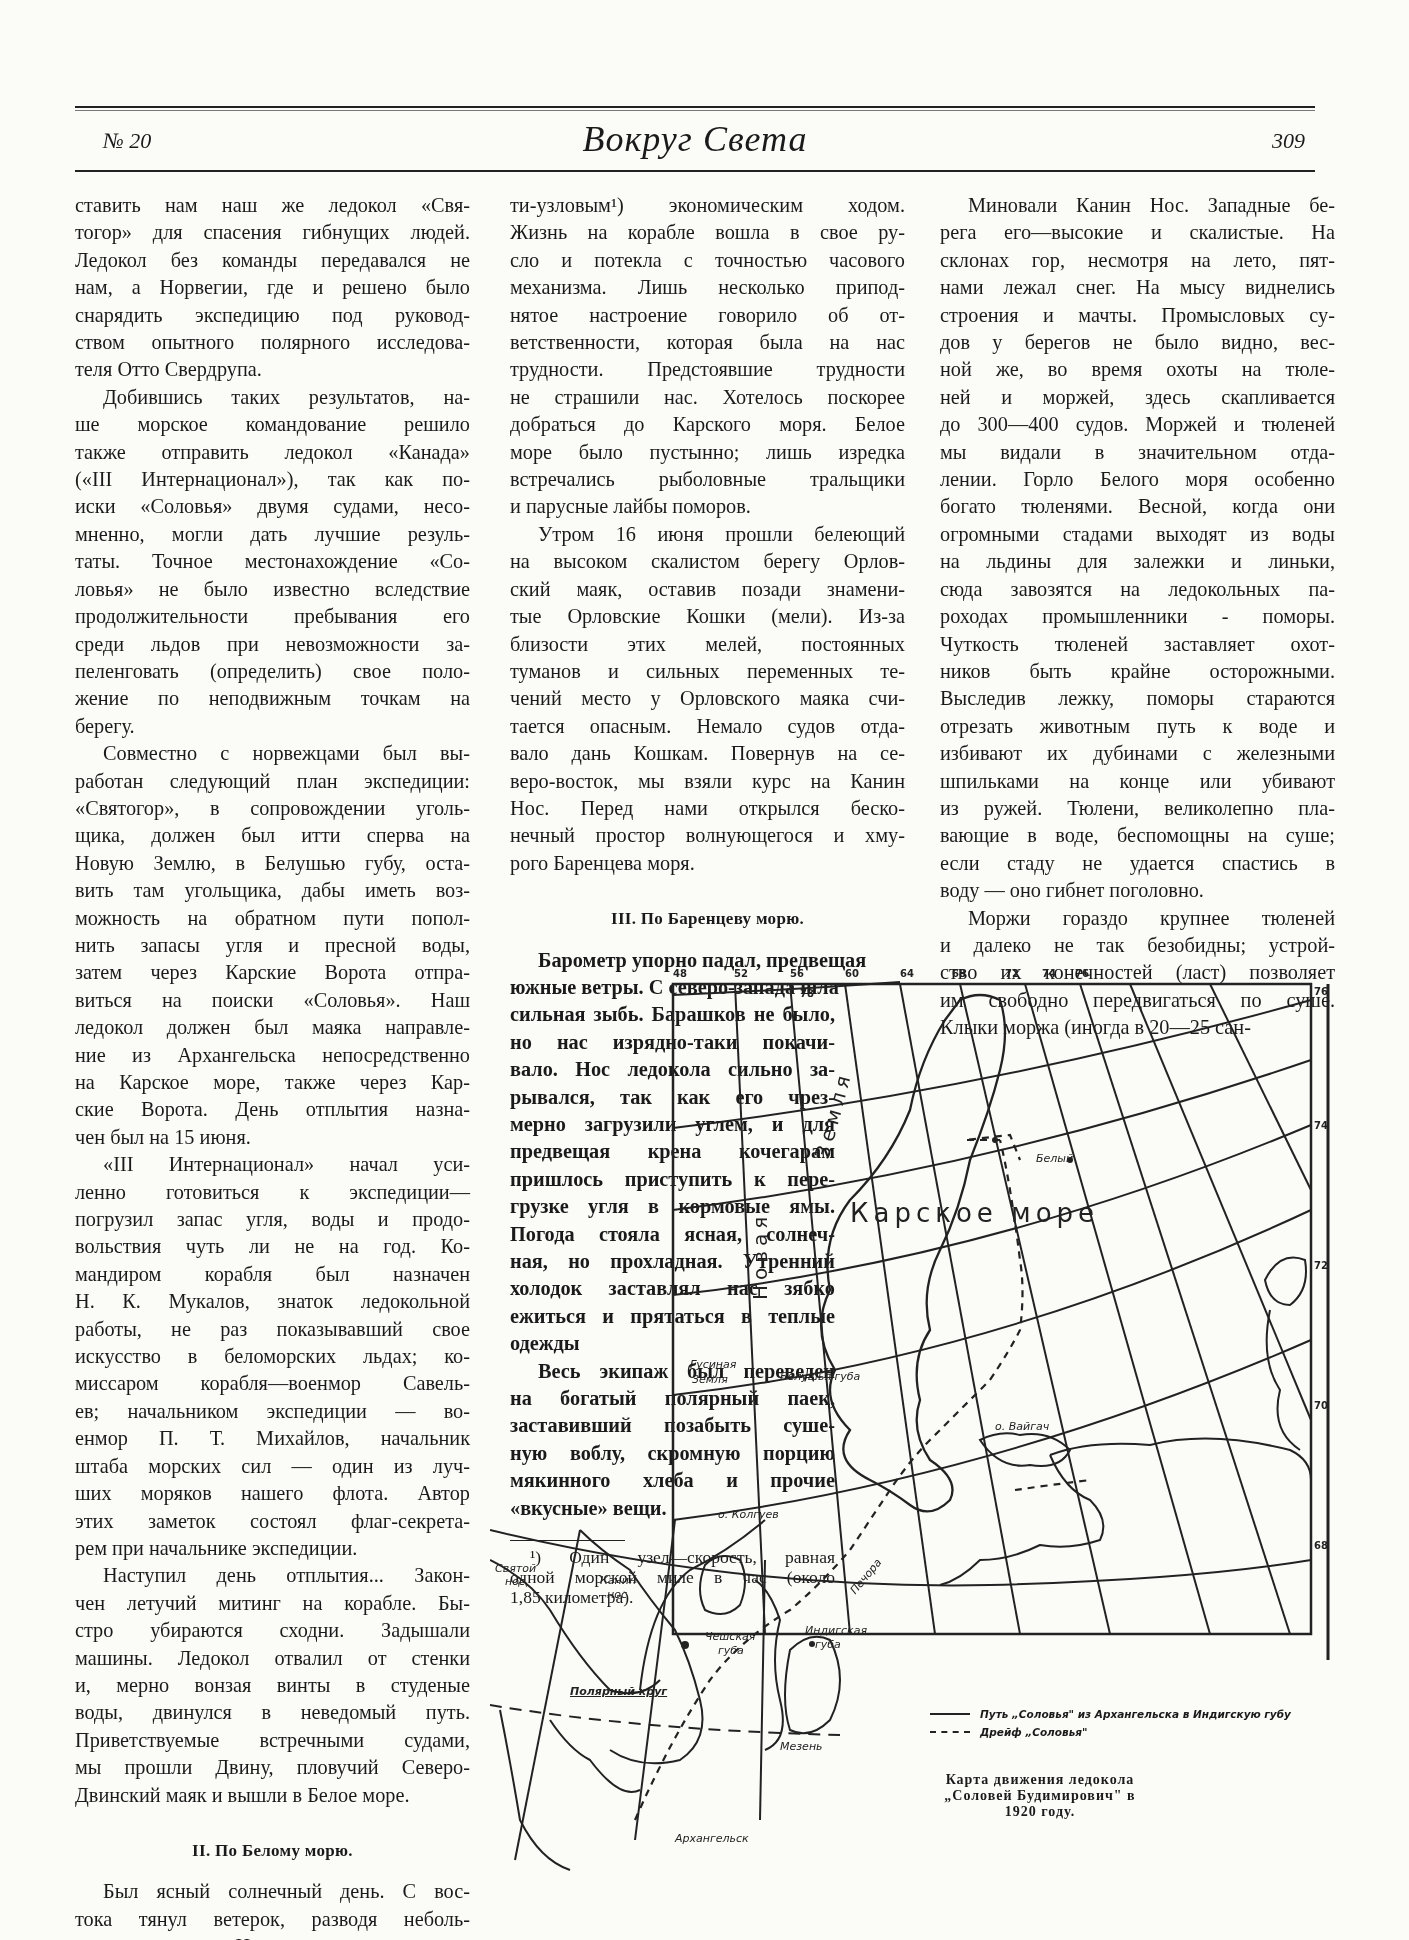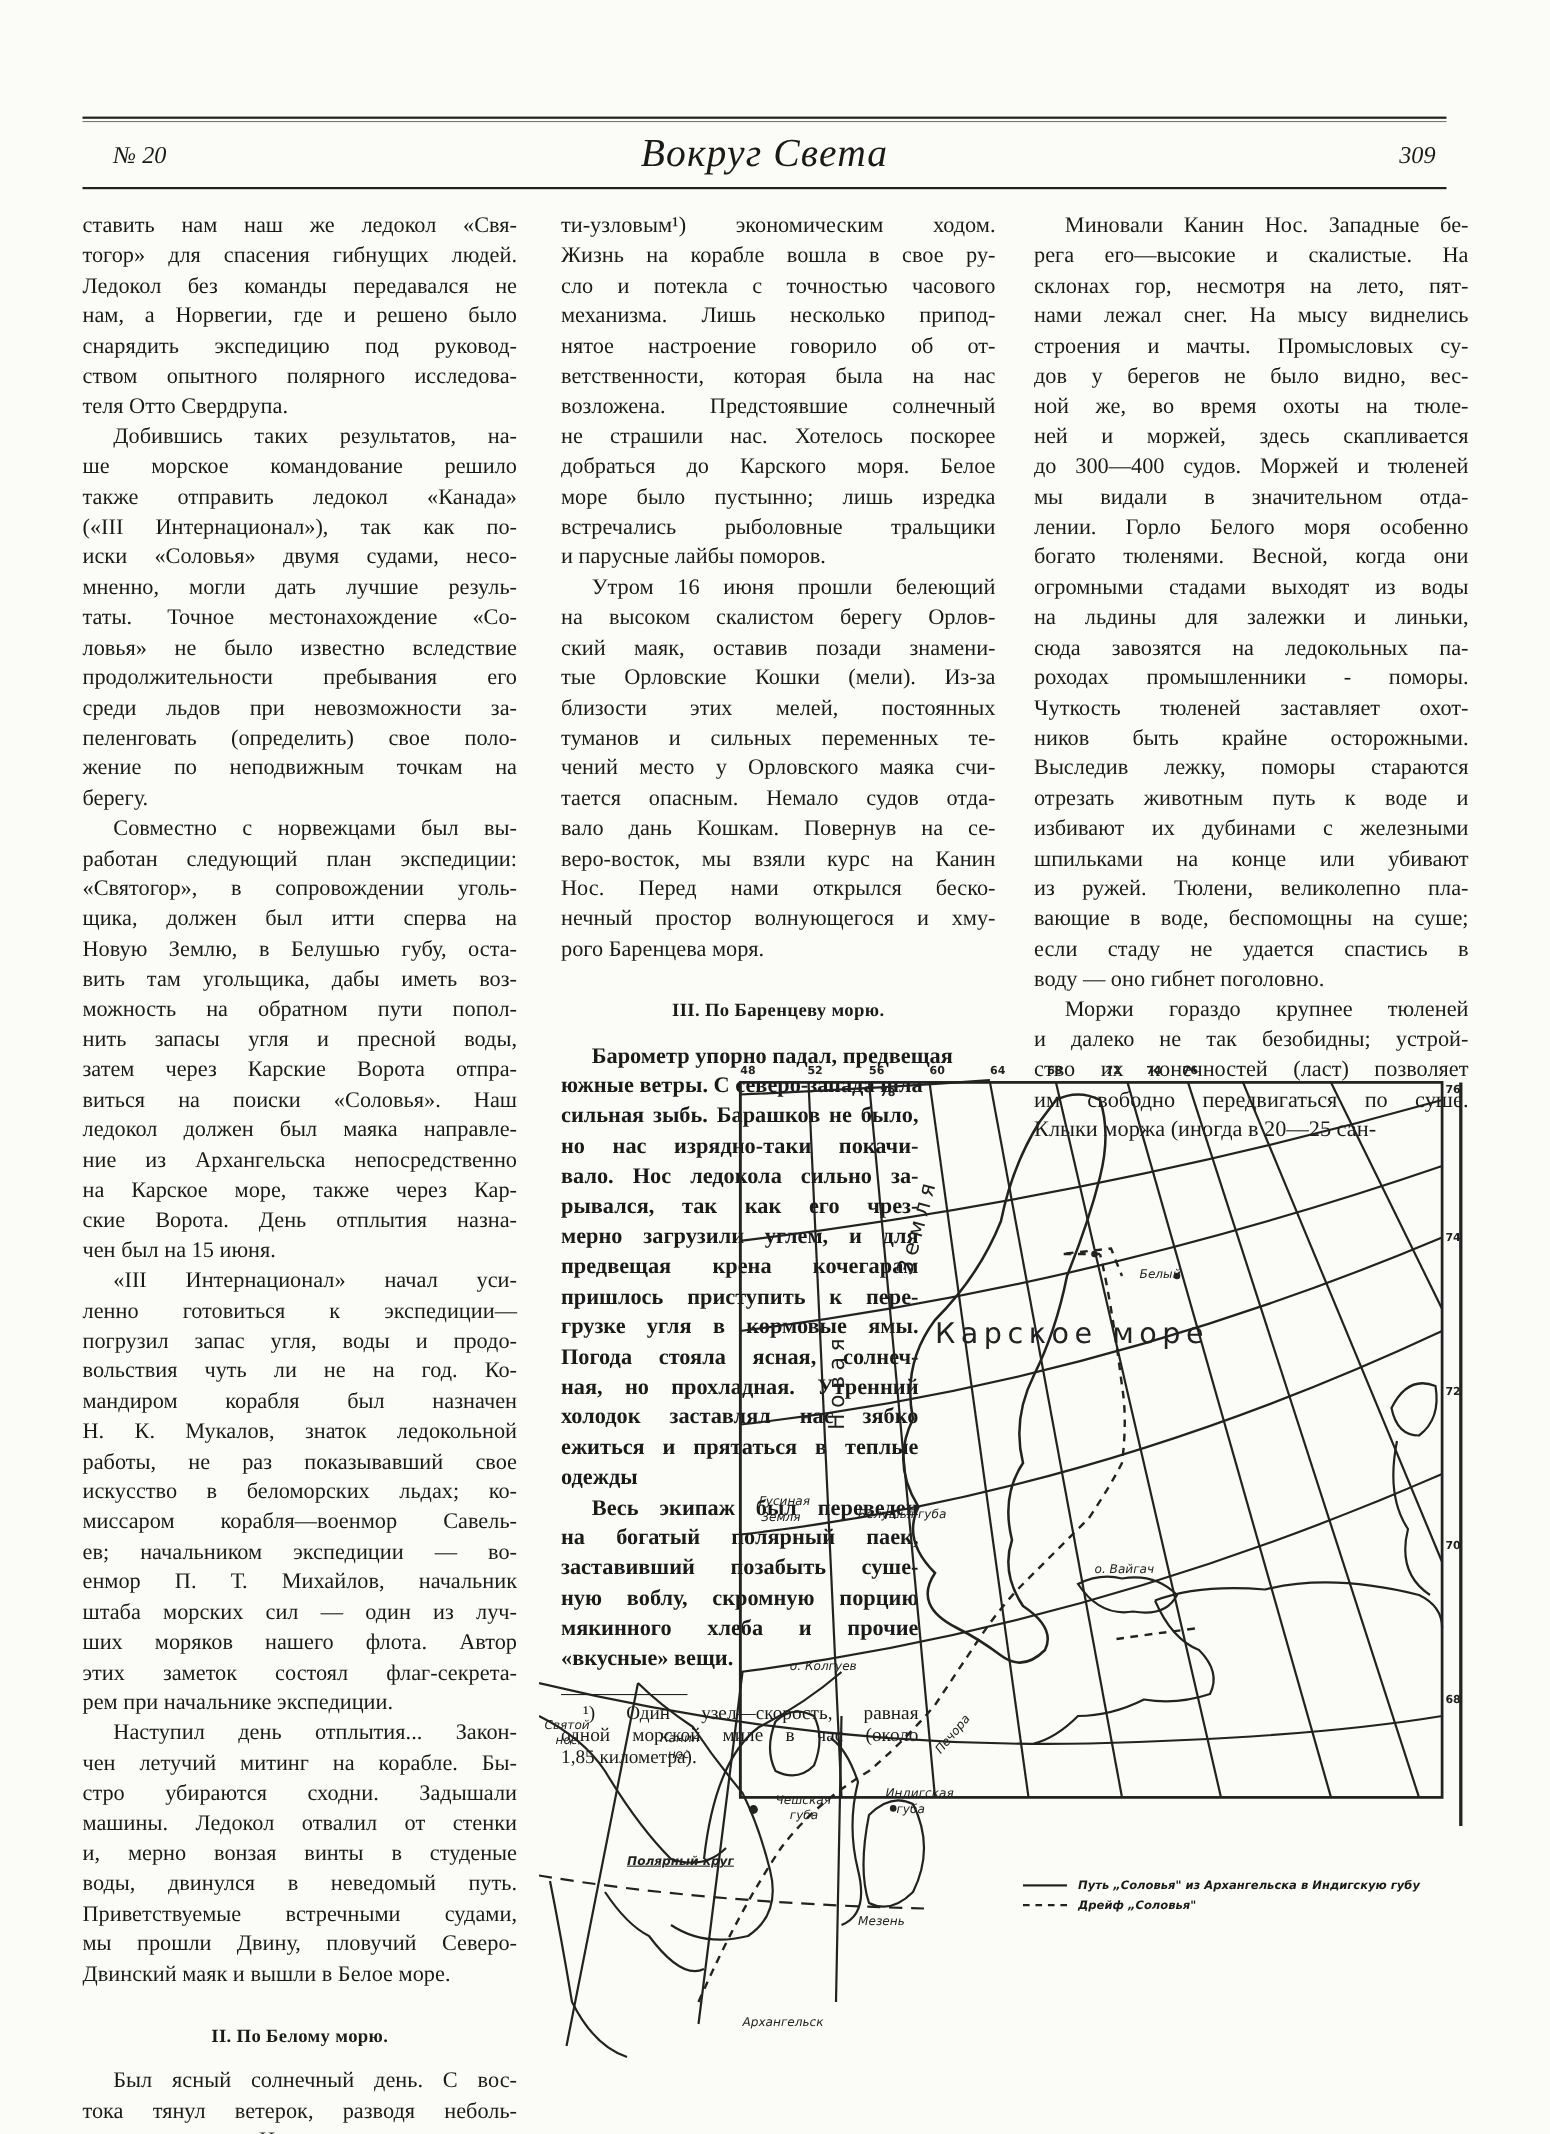--- a/index.html
+++ b/index.html
@@ -135,21 +135,21 @@
 
 <div class="col col2">
   <div id="c2-main">
       <p>
         <span class="line">ти-узловым¹) экономическим ходом.</span>
         <span class="line">Жизнь на корабле вошла в свое ру-</span>
         <span class="line">сло и потекла с точностью часового</span>
         <span class="line">механизма. Лишь несколько припод-</span>
         <span class="line">нятое настроение говорило об от-</span>
         <span class="line">ветственности, которая была на нас</span>
-        <span class="line">возложена. Предстоявшие солнечный</span>
+        <span class="line">трудности. Предстоявшие трудности</span>
         <span class="line">не страшили нас. Хотелось поскорее</span>
         <span class="line">добраться до Карского моря. Белое</span>
         <span class="line">море было пустынно; лишь изредка</span>
         <span class="line">встречались рыболовные тральщики</span>
         <span class="line last">и парусные лайбы поморов.</span>
       </p>
       <p>
         <span class="line" style="padding-left: 28px;">Утром 16 июня прошли белеющий</span>
         <span class="line">на высоком скалистом берегу Орлов-</span>
         <span class="line">ский маяк, оставив позади знамени-</span>
@@ -348,13 +348,18 @@
     <div class="row">
       <span class="solid"></span>
       <span>Путь „Соловья" из Архангельска в Индигскую губу</span>
     </div>
     <div class="row">
       <span class="dash"></span>
       <span>Дрейф „Соловья"</span>
     </div>
   </div>
 
+  <div class="caption" style="left:400px;top:812px">
+    <div>Карта движения ледокола</div>
+    <div>„Соловей Будимирович" в</div>
+    <div>1920 году.</div>
+  </div>
 </div>
 
 </body></html>

